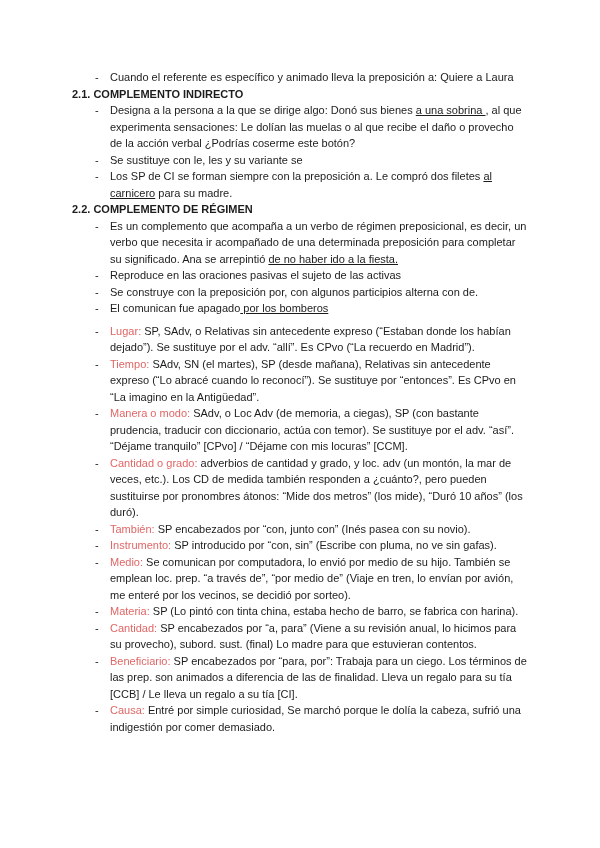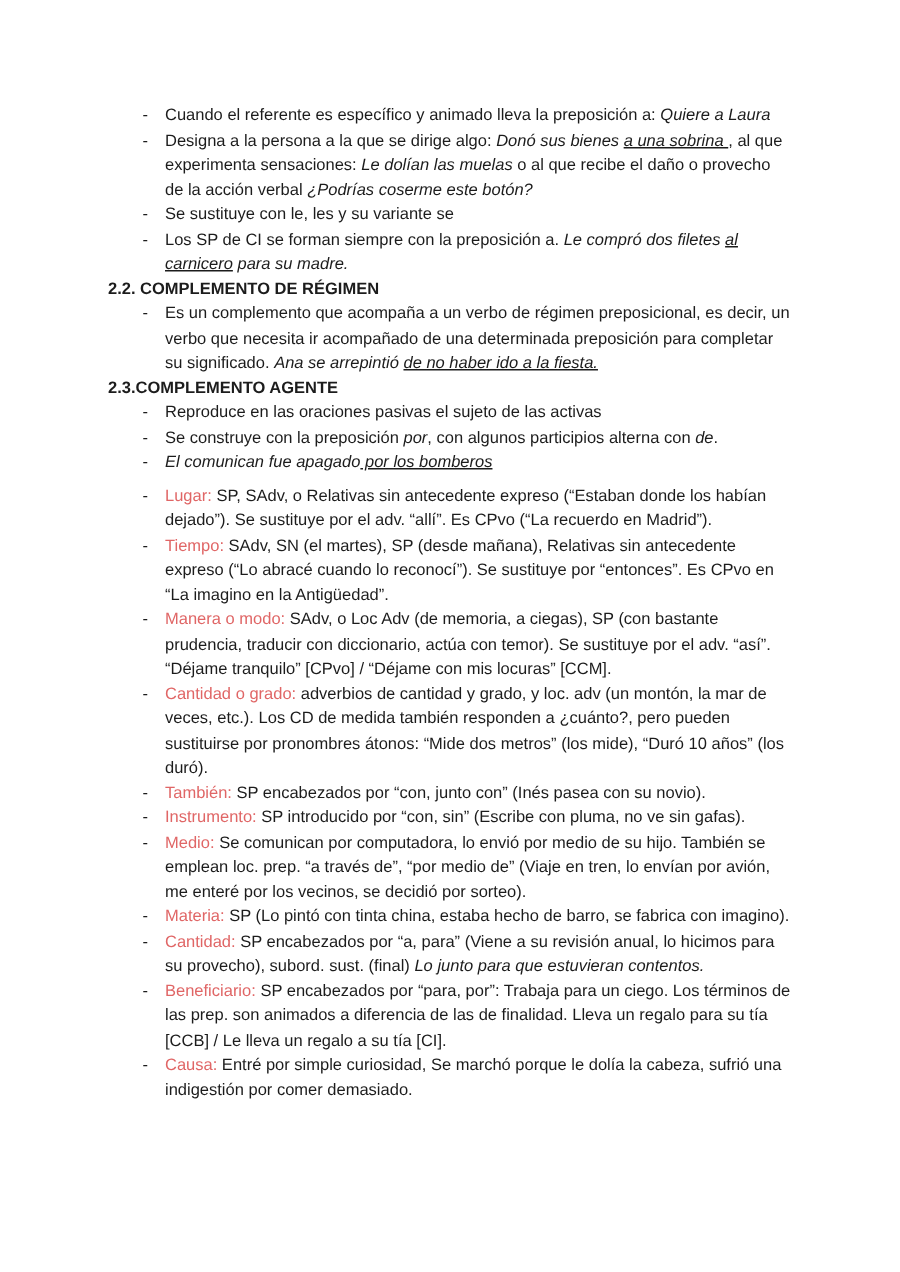--- a/index.html
+++ b/index.html
@@ -19,45 +19,45 @@
     position: absolute;
     top: 69px;
     left: 72px;
     width: 456px;
   }
   .block { text-align: left; }
   .heading { font-weight: bold; }
   .bullet { position: relative; padding-left: 38px; }
   .bullet .dash { position: absolute; left: 23px; top: 0; }
   .example { padding-left: 38px; }
-  .i { font-style: italic; }
+  .i { }
   .u { text-decoration: underline; margin-top: 12px; }
   .r { color: var(--accent-red, #e06666); }
 </style>
 </head>
 <body>
 
 <div class="page">
   <div class="content">
       <div class="block bullet"><span class="dash">-</span><span class="">Cuando el referente es específico y animado lleva la preposición a: </span><span class="i">Quiere a Laura</span></div>
+      <div class="block heading"><span class="">2.1. COMPLEMENTO INDIRECTO</span></div>
       <div class="block bullet"><span class="dash">-</span><span class="">Designa a la persona a la que se dirige algo: </span><span class="i">Donó sus bienes </span><span class="i u">a una sobrina </span><span class="">, al que experimenta sensaciones: </span><span class="i">Le dolían las muelas </span><span class="">o al que recibe el daño o provecho de la acción verbal </span><span class="i">¿Podrías coserme este botón?</span></div>
       <div class="block bullet"><span class="dash">-</span><span class="">Se sustituye con le, les y su variante se</span></div>
       <div class="block bullet"><span class="dash">-</span><span class="">Los SP de CI se forman siempre con la preposición a. </span><span class="i">Le compró dos filetes </span><span class="i u">al carnicero</span><span class="i"> para su madre.</span></div>
       <div class="block heading"><span class="">2.2. COMPLEMENTO DE RÉGIMEN</span></div>
       <div class="block bullet"><span class="dash">-</span><span class="">Es un complemento que acompaña a un verbo de régimen preposicional, es decir, un verbo que necesita ir acompañado de una determinada preposición para completar su significado. </span><span class="i">Ana se arrepintió </span><span class="i u">de no haber ido a la fiesta.</span></div>
-      <div class="block heading"><span class="">2.3.COMPLEMENTO AGENTE</span></div>
       <div class="block bullet"><span class="dash">-</span><span class="">Reproduce en las oraciones pasivas el sujeto de las activas</span></div>
       <div class="block bullet"><span class="dash">-</span><span class="">Se construye con la preposición </span><span class="i">por</span><span class="">, con algunos participios alterna con </span><span class="i">de</span><span class="">.</span></div>
       <div class="block bullet"><span class="dash">-</span></div>
       <div class="block example"><span class="i">El comunican fue apagado</span><span class="i u"> por los bomberos</span></div>
       <div class="block bullet" style="margin-top: 6px;"><span class="dash">-</span><span class="r">Lugar:</span><span class=""> SP, SAdv, o Relativas sin antecedente expreso (“Estaban donde los habían dejado”). Se sustituye por el adv. “allí”. Es CPvo (“La recuerdo en Madrid”).</span></div>
       <div class="block bullet"><span class="dash">-</span><span class="r">Tiempo:</span><span class=""> SAdv, SN (el martes), SP (desde mañana), Relativas sin antecedente expreso (“Lo abracé cuando lo reconocí”). Se sustituye por “entonces”. Es CPvo en “La imagino en la Antigüedad”.</span></div>
       <div class="block bullet"><span class="dash">-</span><span class="r">Manera o modo:</span><span class=""> SAdv, o Loc Adv (de memoria, a ciegas), SP (con bastante prudencia, traducir con diccionario, actúa con temor). Se sustituye por el adv. “así”. “Déjame tranquilo” [CPvo] / “Déjame con mis locuras” [CCM].</span></div>
       <div class="block bullet"><span class="dash">-</span><span class="r">Cantidad o grado:</span><span class=""> adverbios de cantidad y grado, y loc. adv (un montón, la mar de veces, etc.). Los CD de medida también responden a ¿cuánto?, pero pueden sustituirse por pronombres átonos: “Mide dos metros” (los mide), “Duró 10 años” (los duró).</span></div>
       <div class="block bullet"><span class="dash">-</span><span class="r">También:</span><span class=""> SP encabezados por “con, junto con” (Inés pasea con su novio).</span></div>
       <div class="block bullet"><span class="dash">-</span><span class="r">Instrumento:</span><span class=""> SP introducido por “con, sin” (Escribe con pluma, no ve sin gafas).</span></div>
       <div class="block bullet"><span class="dash">-</span><span class="r">Medio:</span><span class=""> Se comunican por computadora, lo envió por medio de su hijo. También se emplean loc. prep. “a través de”, “por medio de” (Viaje en tren, lo envían por avión, me enteré por los vecinos, se decidió por sorteo).</span></div>
-      <div class="block bullet"><span class="dash">-</span><span class="r">Materia:</span><span class=""> SP (Lo pintó con tinta china, estaba hecho de barro, se fabrica con imagino).</span></div>
-      <div class="block bullet"><span class="dash">-</span><span class="r">Cantidad:</span><span class=""> SP encabezados por “a, para” (Viene a su revisión anual, lo hicimos para su provecho), subord. sust. (final) </span><span class="i">Lo junto para que estuvieran contentos.</span></div>
+      <div class="block bullet"><span class="dash">-</span><span class="r">Materia:</span><span class=""> SP (Lo pintó con tinta china, estaba hecho de barro, se fabrica con harina).</span></div>
+      <div class="block bullet"><span class="dash">-</span><span class="r">Cantidad:</span><span class=""> SP encabezados por “a, para” (Viene a su revisión anual, lo hicimos para su provecho), subord. sust. (final) </span><span class="i">Lo madre para que estuvieran contentos.</span></div>
       <div class="block bullet"><span class="dash">-</span><span class="r">Beneficiario:</span><span class=""> SP encabezados por “para, por”: Trabaja para un ciego. Los términos de las prep. son animados a diferencia de las de finalidad. Lleva un regalo para su tía [CCB] / Le lleva un regalo a su tía [CI].</span></div>
       <div class="block bullet"><span class="dash">-</span><span class="r">Causa:</span><span class=""> Entré por simple curiosidad, Se marchó porque le dolía la cabeza, sufrió una indigestión por comer demasiado.</span></div>
     </div>
 </div>
 
 </body></html>

